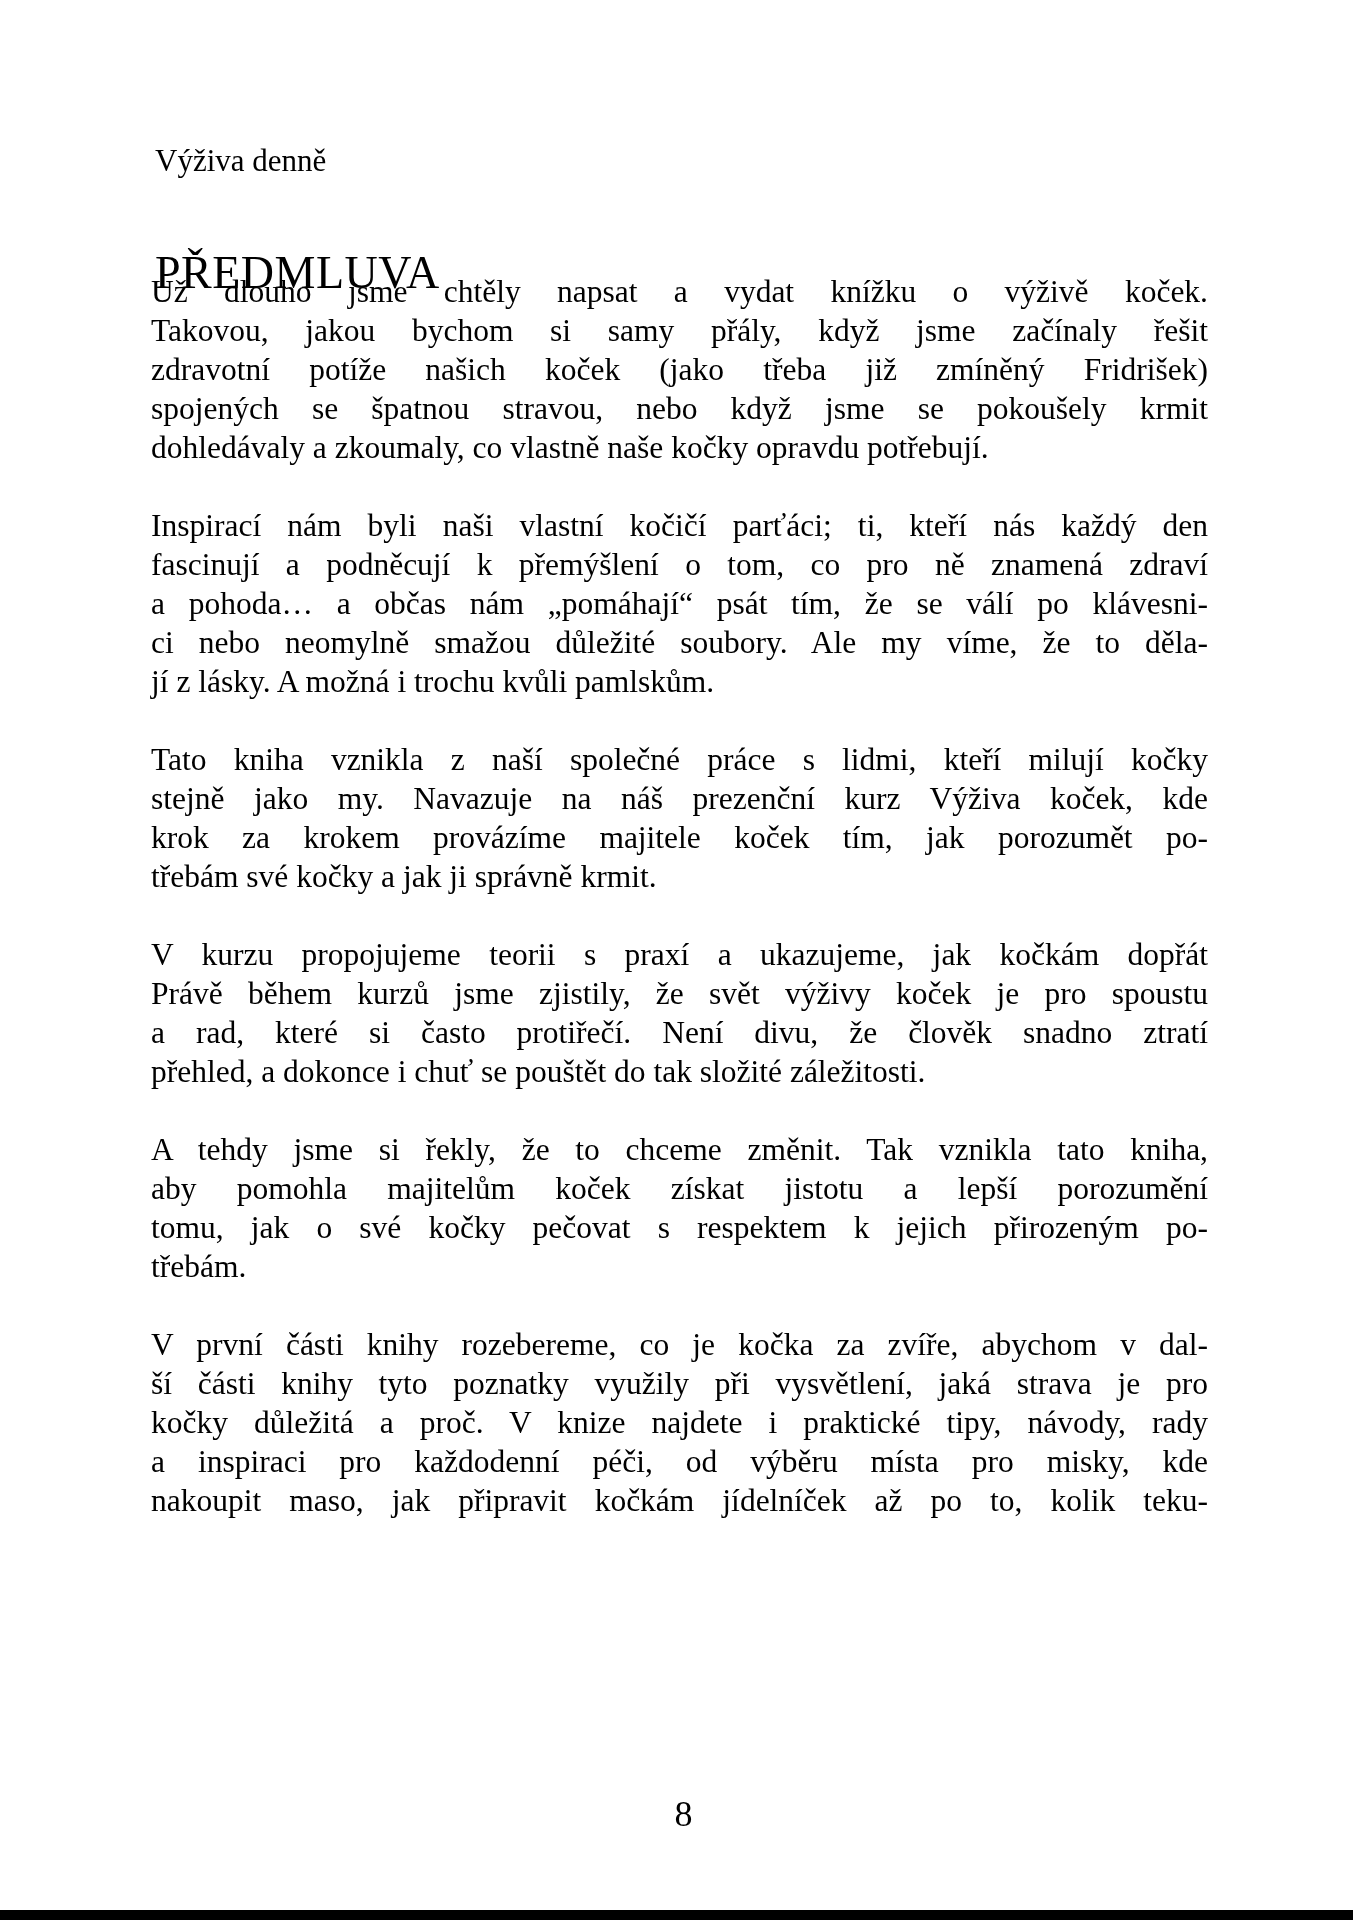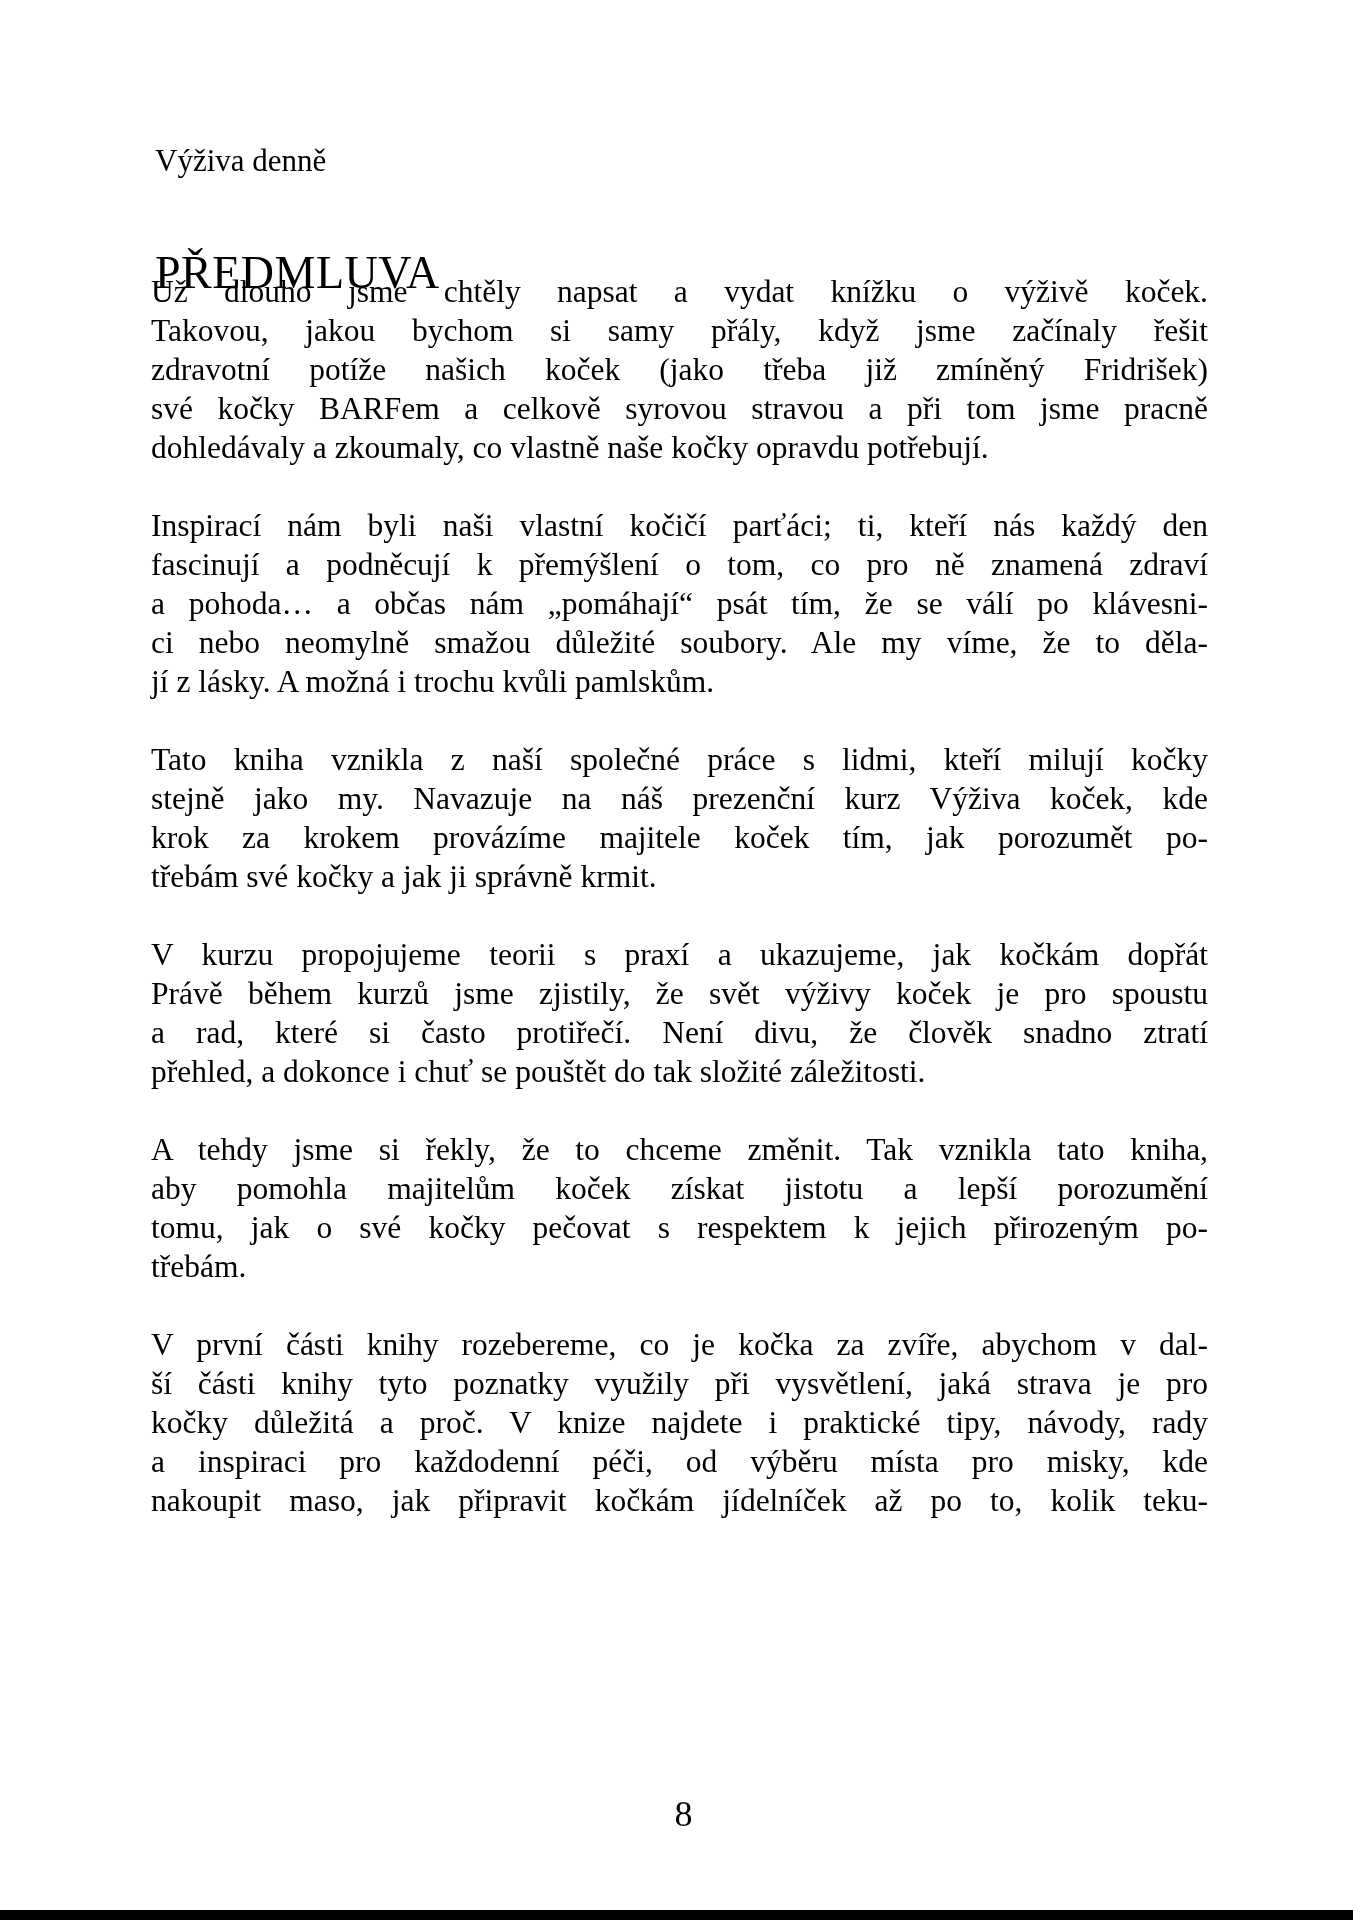--- a/index.html
+++ b/index.html
@@ -79,21 +79,21 @@
 
 <div class="running-header">Výživa denně</div>
 
 <h1 class="chapter-title">PŘEDMLUVA</h1>
 
 <div class="paragraphs" id="paragraphs">
     <div class="para">
       <div class="line">Už dlouho jsme chtěly napsat a vydat knížku o výživě koček.</div>
       <div class="line">Takovou, jakou bychom si samy přály, když jsme začínaly řešit</div>
       <div class="line">zdravotní potíže našich koček (jako třeba již zmíněný Fridrišek)</div>
-      <div class="line">své kočky BARFem a celkově syrovou stravou a při tom jsme pracně</div>
+      <div class="line">spojených se špatnou stravou, nebo když jsme se pokoušely krmit</div>
       <div class="line last">dohledávaly a zkoumaly, co vlastně naše kočky opravdu potřebují.</div>
     </div>
     <div class="para">
       <div class="line">Inspirací nám byli naši vlastní kočičí parťáci; ti, kteří nás každý den</div>
       <div class="line">fascinují a podněcují k přemýšlení o tom, co pro ně znamená zdraví</div>
       <div class="line">a pohoda… a občas nám „pomáhají“ psát tím, že se válí po klávesni-</div>
       <div class="line">ci nebo neomylně smažou důležité soubory. Ale my víme, že to děla-</div>
       <div class="line last">jí z lásky. A možná i trochu kvůli pamlskům.</div>
     </div>
     <div class="para">

